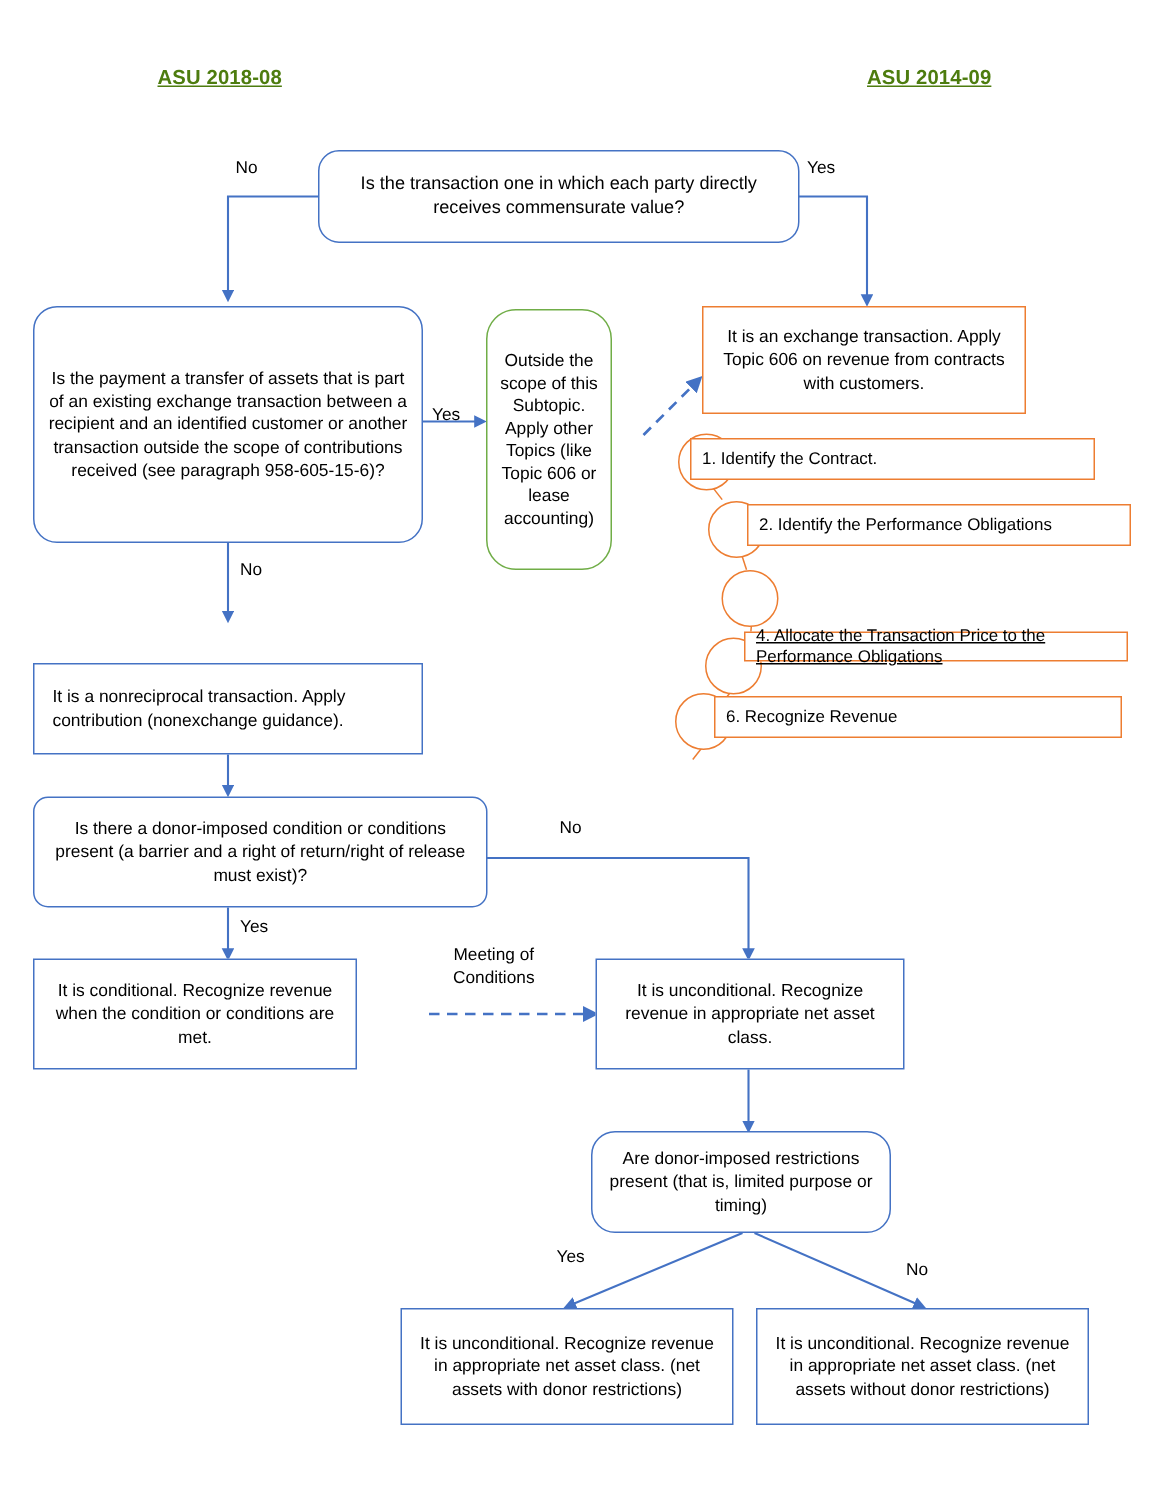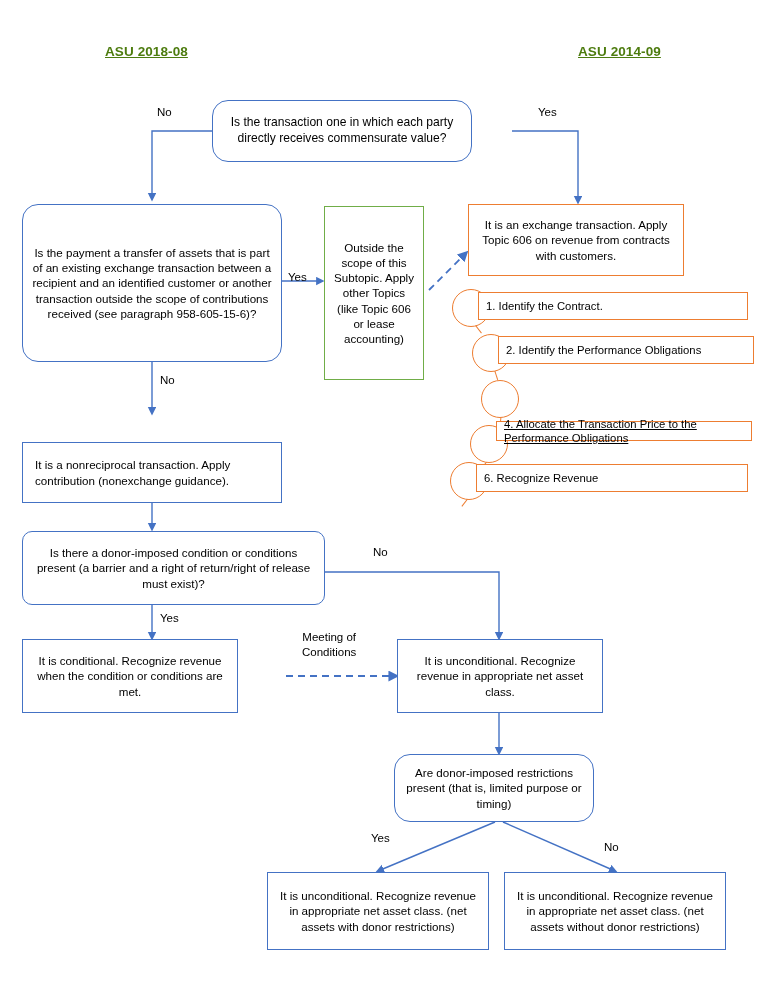--- a/index.html
+++ b/index.html
@@ -141,29 +141,29 @@
     <g stroke="#4472C4" stroke-width="1.8" fill="none" stroke-dasharray="7,5">
       <path d="M429,290 L466,253" marker-end="url(#arrBd)"></path>
 
       <path d="M286,676 L396,676" marker-end="url(#arrBd)"></path>
     </g>
   </svg>
 
   <div class="title" style="left:105px; top:44px;">ASU 2018-08</div>
   <div class="title" style="left:578px; top:44px;">ASU 2014-09</div>
 
-  <div class="node dec fs12" style="left:212px; top:100px; width:260px; height:62px;">
+  <div class="node dec fs12" style="left:212px; top:100px; width:321px; height:62px;border-radius:14px;">
     <span class="txt">Is the transaction one in which each party directly receives commensurate value?</span>
   </div>
 
   <div class="node dec fs115" style="left:22px; top:204px; width:260px; height:158px;">
     <span class="txt">Is the payment a transfer of assets that is part of an existing exchange transaction between a recipient and an identified customer or another transaction outside the scope of contributions received (see paragraph 958-605-15-6)?</span>
   </div>
 
-  <div class="node green fs115" style="left:324px; top:206px; width:100px; height:174px;">
+  <div class="node green fs115" style="left:324px; top:206px; width:84px; height:174px;border-radius:20px;">
     <span class="txt">Outside the scope of this Subtopic. Apply other Topics (like Topic 606 or lease accounting)</span>
   </div>
 
   <div class="node orange fs115" style="left:468px; top:204px; width:216px; height:72px;">
     <span class="txt">It is an exchange transaction. Apply Topic 606 on revenue from contracts with customers.</span>
   </div>
 
   <div class="node proc fs115 leftal" style="left:22px; top:414px; width:260px; height:61px;">
     <span class="txt">It is a nonreciprocal transaction. Apply contribution (nonexchange guidance).</span>
   </div>
@@ -208,21 +208,21 @@
   <div class="stepconn" style="left:494px; top:419px; width:13px; transform:rotate(95deg);"></div>
   <div class="stepconn" style="left:478px; top:463px; width:14px; transform:rotate(128deg);"></div>
   <div class="stepconn" style="left:459px; top:500px; width:14px; transform:rotate(128deg);"></div>
 
   <div class="stepcircle" style="left:452px; top:289px; width:38px; height:38px;"></div>
   <div class="stepcircle" style="left:472px; top:334px; width:38px; height:38px;"></div>
   <div class="stepcircle" style="left:481px; top:380px; width:38px; height:38px;"></div>
   <div class="stepcircle" style="left:470px; top:425px; width:38px; height:38px;"></div>
   <div class="stepcircle" style="left:450px; top:462px; width:38px; height:38px;"></div>
 
-  <div class="stepbox" style="left:478px; top:292px; width:270px; height:28px;">
+  <div class="stepbox" style="left:460px; top:292px; width:270px; height:28px;">
     <span>1. Identify the Contract.</span>
   </div>
   <div class="stepbox" style="left:498px; top:336px; width:256px; height:28px;">
     <span>2. Identify the Performance Obligations</span>
   </div>
   <div class="stepbox" style="left:496px; top:421px; width:256px; height:20px;text-decoration:underline;">
     <span>4. Allocate the Transaction Price to the Performance Obligations</span>
   </div>
   <div class="stepbox" style="left:476px; top:464px; width:272px; height:28px;">
     <span>6. Recognize Revenue</span>

